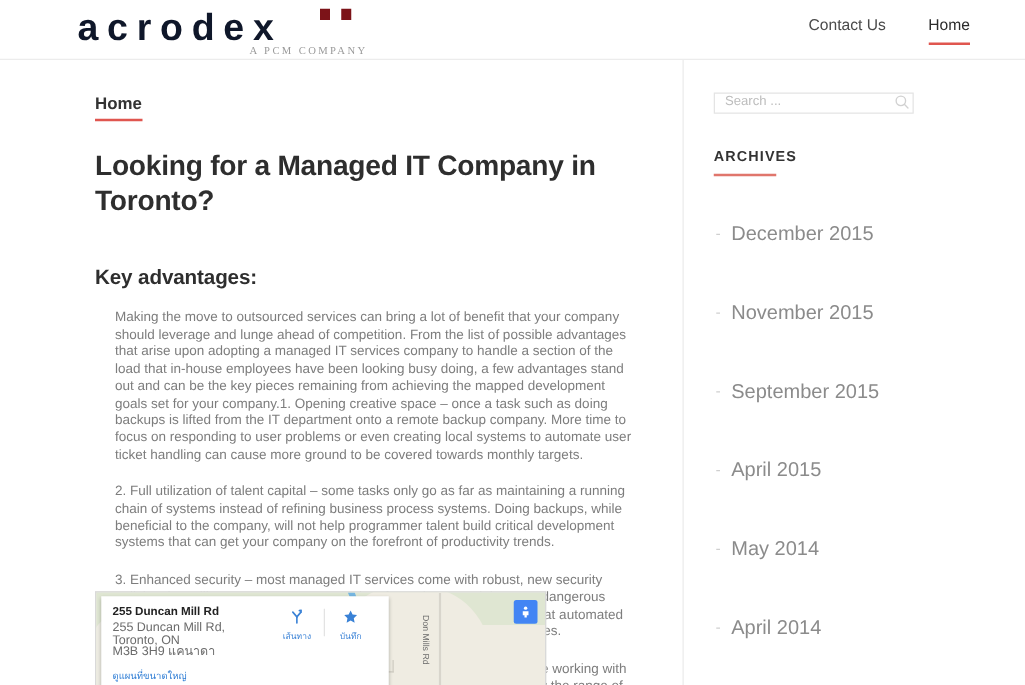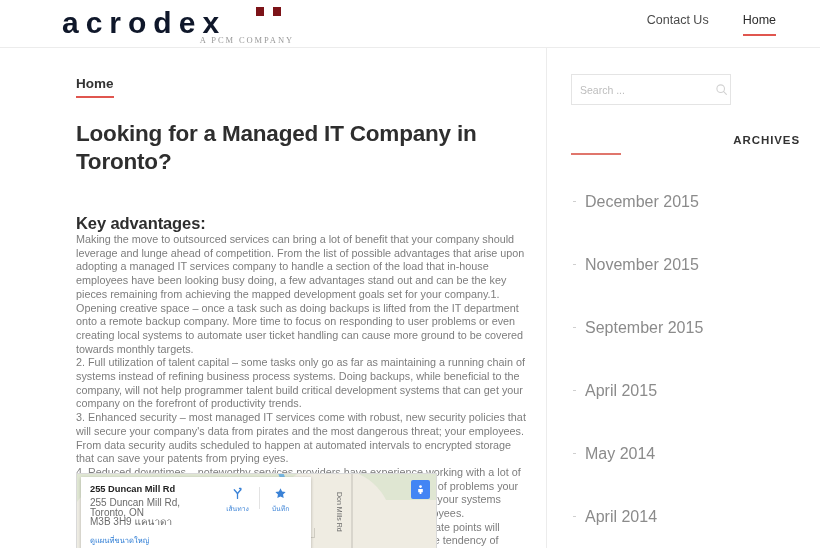--- a/index.html
+++ b/index.html
@@ -146,30 +146,30 @@
     color: #2e2e2e;
     letter-spacing: -0.1px;
   }
 
   .body-copy {
     font-size: 10.8px;
     line-height: 13.7px;
     color: #7d7d7d;
     text-align: left;
   }
-  .body-copy p { margin: 0; }
+  .body-copy p { margin: 16px; }
 
   
   .search-box {
     width: 160px;
-    height: 31px;
+    height: 17px;
     border: 1px solid #e4e4e4;
     background: #ffffff;
     display: flex;
-    align-items: center;
+    align-items: flex-start;
     padding: 0 8px;
     margin-bottom: 29px;
   }
   .search-input {
     border: none;
     outline: none;
     flex: 1;
     font-size: 10.5px;
     color: #b4b4b4;
     font-family: "Liberation Sans", sans-serif;
@@ -177,21 +177,20 @@
   }
   .search-input::placeholder { color: #bdbdbd; }
   .search-icon { width: 13px; height: 13px; flex: 0 0 13px; opacity: 0.45; }
 
   .widget-title {
     font-size: 11.5px;
     font-weight: bold;
     letter-spacing: 0.9px;
     color: #333333;
     margin-bottom: 7px;
-    text-align: right;
   }
   .widget-rule {
     width: 50px;
     height: 2px;
     background: #e0766c;
     margin-bottom: 14px;
   }
 
   .widget-list { list-style: none; }
   .widget-list li {

